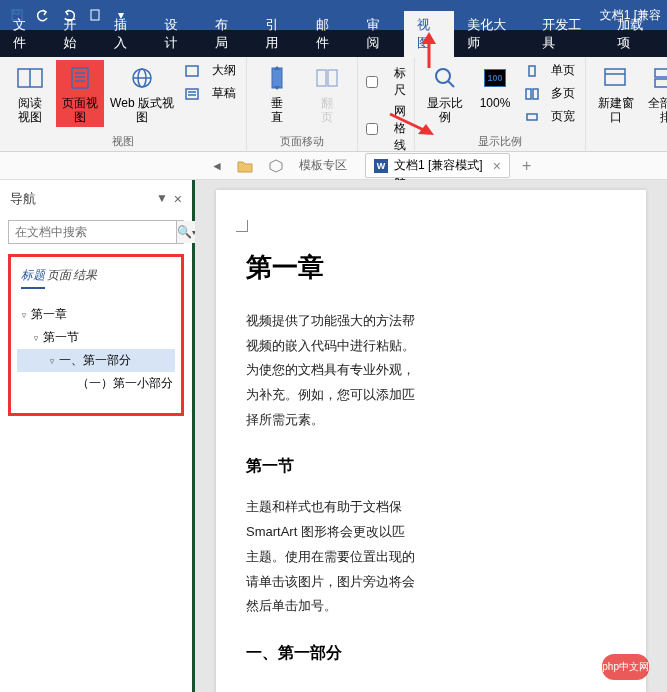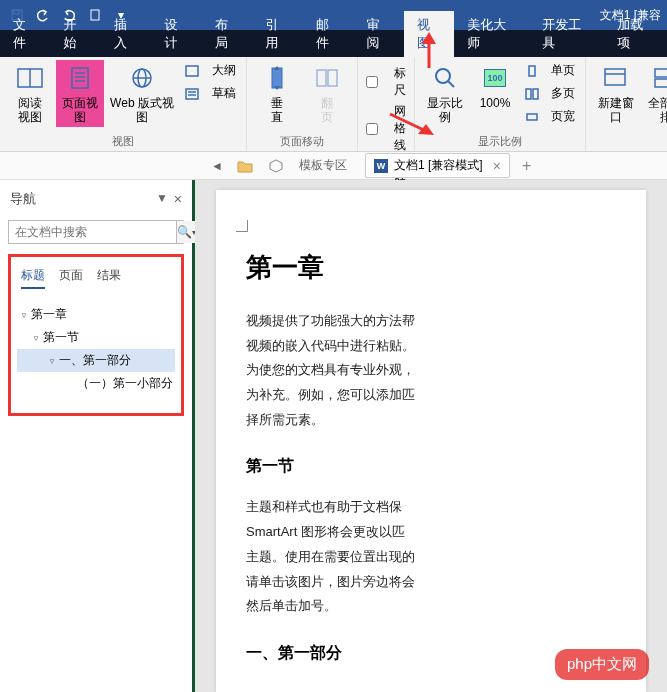--- a/index.html
+++ b/index.html
@@ -38,38 +38,38 @@
 .main{display:flex;height:calc(692px - 30px - 27px - 95px - 28px);}
 
 .navpane{width:195px;border-right:3px solid #14532d;background:#fff;display:flex;flex-direction:column;padding:6px 8px;}
 .navpane .nav-header{display:flex;align-items:center;justify-content:space-between;padding:4px 2px;color:#444;}
 .navpane .nav-header .nav-title{font-size:13px;}
 .navpane .nav-header .nav-ctrl{display:flex;gap:6px;color:#666;}
 .searchbox{display:flex;border:1px solid #bbb;margin:8px 0 10px 0;}
 .searchbox input{flex:1;border:none;padding:4px 6px;font-size:12px;outline:none;}
 .searchbox .sbtn{width:24px;display:flex;align-items:center;justify-content:center;color:#555;background:#f4f4f4;border-left:1px solid #bbb;cursor:pointer;}
 .redbox{border:3px solid #e33;padding:6px 4px 14px 4px;}
-.navtabs{display:flex;gap:14px;padding:4px 6px 10px 6px;}
+.navtabs{display:flex;gap:2px;padding:4px 6px 10px 6px;font-style:italic;}
 .navtabs .ntab{cursor:pointer;color:#444;}
 .navtabs .ntab.active{color:#2b579a;border-bottom:2px solid #2b579a;padding-bottom:3px;}
 .tree{padding:4px 2px;}
 .tree-row{display:flex;align-items:center;padding:3px 2px;cursor:pointer;white-space:nowrap;}
 .tree-row .tri{width:10px;text-align:center;color:#666;margin-right:2px;font-size:9px;}
 .tree-row.sel{background:#d6e4f5;}
 .ind1{padding-left:14px;}
 .ind2{padding-left:30px;}
 .ind3{padding-left:60px;}
 
 .canvas{flex:1;background:#e6e6e6;display:flex;justify-content:center;overflow:hidden;padding-top:10px;}
 .page{background:#fff;box-shadow:0 0 4px rgba(0,0,0,.15);width:430px;padding:60px 0 0 30px;position:relative;}
 .page .cursor-mark{position:absolute;top:30px;left:20px;width:12px;height:12px;border-right:1px solid #888;border-bottom:1px solid #888;}
 .page h1{font-size:26px;font-weight:bold;margin-bottom:24px;}
 .page p{font-size:13px;line-height:1.9;color:#222;}
 .page h2{font-size:16px;font-weight:bold;margin:24px 0 18px 0;}
-.watermark{position:absolute;right:18px;bottom:12px;background:rgba(224,0,0,.65);color:#fff;font-size:15px;padding:6px 12px;border-radius:12px;}
+.watermark{position:absolute;right:18px;bottom:12px;background:rgba(224,0,0,.65);color:#fff;font-size:10px;padding:6px 0;border-radius:12px;}
 .container{position:relative;}
 svg.ico-svg *{stroke:#3b6db4;stroke-width:1.5;fill:none;}
 </style>
 </head>
 <body>
 <div class="container">
 
 <div class="titlebar">
   <div class="qat">
     <div class="qbtn">
@@ -123,21 +123,21 @@
       <div class="bigbtn">
         <div class="ico">
               <svg class="ico-svg" width="28" height="24">
                 <rect x="2" y="3" width="24" height="18"></rect>
                 <line x1="14" y1="3" x2="14" y2="21"></line>
               </svg>
             </div>
         <span style="white-space:pre;">阅读
 视图</span>
       </div>
-      <div class="bigbtn" style="background:#ec4899;">
+      <div class="bigbtn" style="background:#ef4444;">
         <div class="ico">
               <svg class="ico-svg" width="28" height="24">
                 <rect x="6" y="2" width="16" height="20"></rect>
                 <line x1="9" y1="7" x2="19" y2="7"></line>
                 <line x1="9" y1="11" x2="19" y2="11"></line>
                 <line x1="9" y1="15" x2="19" y2="15"></line>
               </svg>
             </div>
         <span>页面视图</span>
       </div>
@@ -224,21 +224,21 @@
         <div class="ico">
               <svg width="28" height="26">
                 <circle cx="12" cy="11" r="7" stroke="#3b6db4" fill="none" stroke-width="2"></circle>
                 <line x1="17" y1="16" x2="23" y2="22" stroke="#3b6db4" stroke-width="2"></line>
               </svg>
             </div>
         <span>显示比例</span>
       </div>
       <div class="bigbtn">
         <div class="ico">
-              <div style="border:1px solid #3b6db4;background:#86efac;color:#3b6db4;font-size:9px;padding:3px 2px;font-weight:bold;">100</div>
+              <div style="border:1px solid #3b6db4;background:#000000;color:#3b6db4;font-size:9px;padding:3px 2px;font-weight:bold;">100</div>
             </div>
         <span>100%</span>
       </div>
       <div class="smallcol">
         <div class="smallbtn">
               <svg class="ico-svg" width="14" height="14">
                 <rect x="4" y="2" width="6" height="10"></rect>
               </svg>
               <span>单页</span>
             </div>

